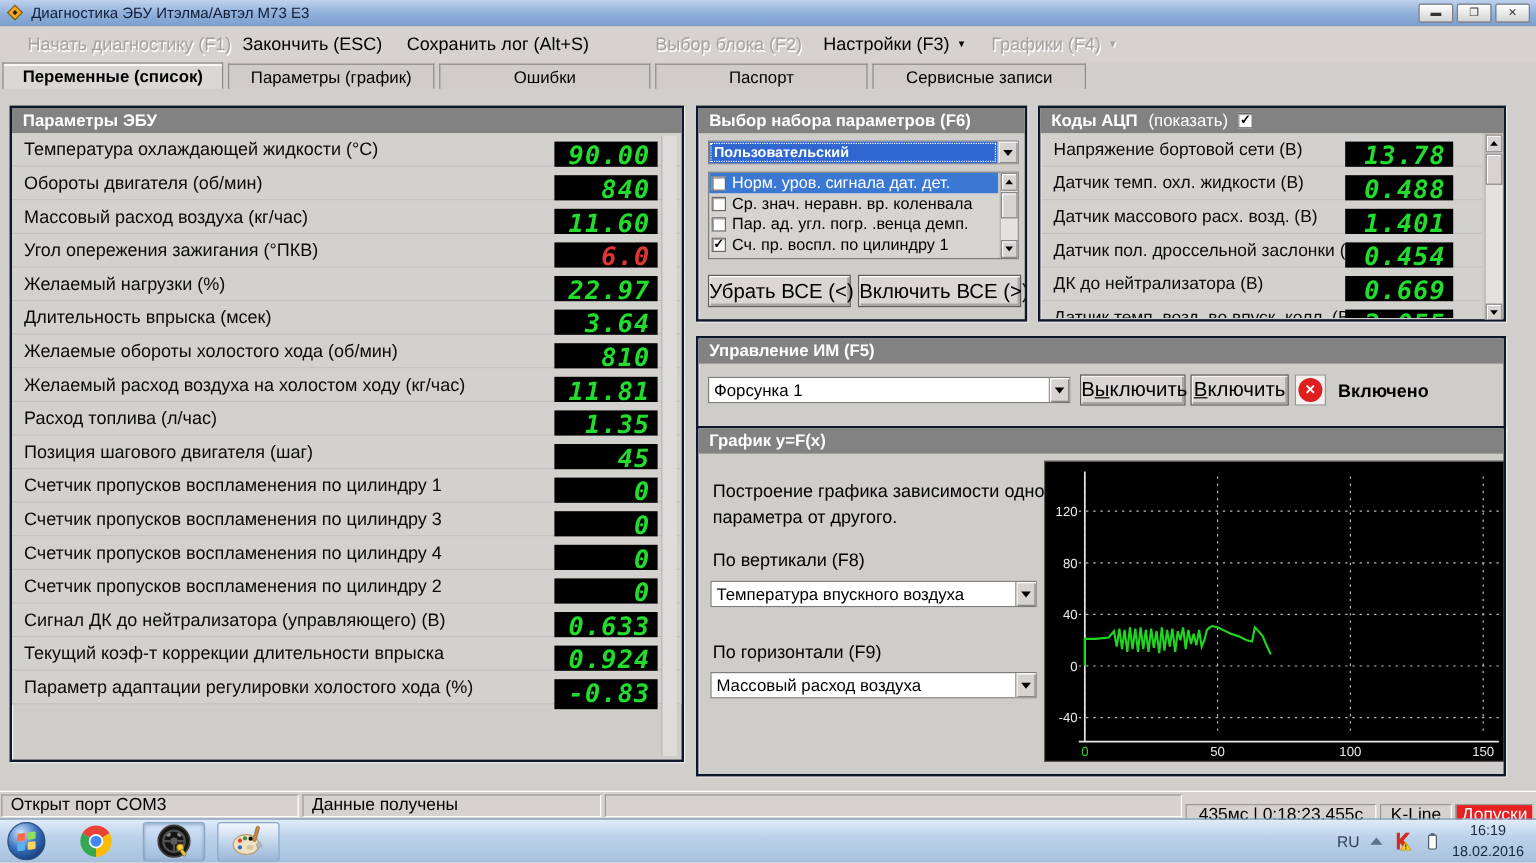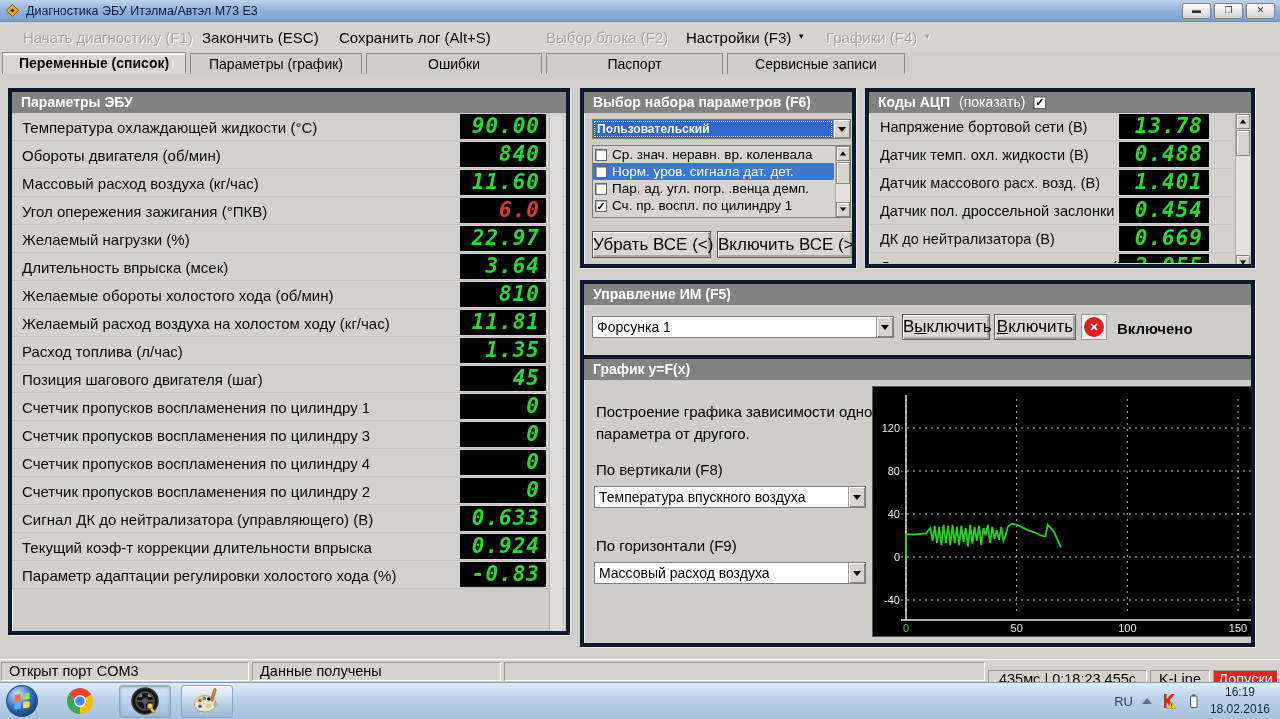--- a/index.html
+++ b/index.html
@@ -22,32 +22,32 @@
   .menu-item.disabled { color:#a5a3a0; text-shadow:1px 1px 0 #fff; }
   .mcaret { font-size:8px; line-height:8px; }
 
   
   .tabbar { position:absolute; left:0; top:52px; width:1280px; height:22px; background:#d1cfcc; }
   .tab { position:absolute; top:1px; height:21px; background:#d0cdc9; border:1px solid #8c8a87; border-bottom:none;
     text-align:center; font-size:14px; line-height:21px; color:#000; white-space:nowrap; overflow:hidden; }
   .tab.active { top:0; height:22px; font-weight:bold; background:#dad8d5; box-shadow:inset 0 2px 0 #f6f5f3; }
 
   
-  .panel { position:absolute; background:#cfcdca; border:4px solid #0f172a;
+  .panel { position:absolute; background:#cfcdca; border:2px solid #0f172a;
     box-shadow:inset 1px 1px 0 rgba(255,255,255,.75), 1px 1px 0 rgba(255,255,255,.6); overflow:hidden; }
   .phead { height:21px; background:#828282; color:#fff; font-size:14px; font-weight:bold;
     line-height:21px; padding-left:9px; display:flex; align-items:center; white-space:nowrap; }
   .phead .light { font-weight:normal; margin-left:9px; }
 
   .prow { position:relative; height:28px; background:#d3d1ce; border-bottom:1px solid #c3c1be; }
   .prow .lbl { position:absolute; left:10px; top:50%; transform:translateY(-50%); font-size:15px; color:#0a0a0a; white-space:nowrap; }
   .seg-val { background:#000; color:#23dd2e; font-family:"DejaVu Sans Mono", monospace; font-style:italic; font-weight:bold;
     font-size:21px; text-align:right; padding:0 6px; letter-spacing:1px; }
   .seg-val.red { color:#e13434; }
-  .prow .seg-val { position:absolute; top:1px; height:25px; line-height:25px;margin-left:14px; }
+  .prow .seg-val { position:absolute; top:7px; height:25px; line-height:25px;margin-left:14px; }
   .ecu .prow .seg-val { right:20px; width:86px; }
   .adc .prow .seg-val { right:24px; width:90px; }
   .adc .prow .lbl { font-size:14.5px; }
   .ecu-strip { position:absolute; right:4px; top:23px; width:13px; height:517px; background:#dedcd9; border-left:1px solid #b7b5b2; }
 
   
   .combo { position:absolute; background:#fff; border:1px solid #7f7d7a; display:flex; }
   .combo-text { flex:1; font-size:14px; padding:2px 4px; white-space:nowrap; overflow:hidden; color:#000; }
   .combo-btn { width:17px; background:#d6d3d0; border-left:1px solid #9a9895;
     box-shadow:inset 1px 1px 0 #fff, inset -1px -1px 0 #868686; display:flex; align-items:center; justify-content:center; }
@@ -241,27 +241,27 @@
       <span>Выбор набора параметров (F6)</span>
     </div>
     <div class="combo focused" style="left:8px; top:27px; width:259px; height:20px;">
       <div class="combo-text" style="font-size:12px">Пользовательский</div>
       <div class="combo-btn">
           <span class="arr-dn"></span>
         </div>
     </div>
     <div class="plist" style="left:8px; top:53px; width:259px; height:73px;">
       <div class="plist-items">
+          <div class="pitem hl">
+            <span class="cb"></span>
+            <span>Норм. уров. сигнала дат. дет.</span>
+          </div>
           <div class="pitem">
             <span class="cb"></span>
             <span>Ср. знач. неравн. вр. коленвала</span>
-          </div>
-          <div class="pitem hl">
-            <span class="cb"></span>
-            <span>Норм. уров. сигнала дат. дет.</span>
           </div>
           <div class="pitem">
             <span class="cb"></span>
             <span>Пар. ад. угл. погр. .венца демп.</span>
           </div>
           <div class="pitem">
             <span class="cb">✓</span>
             <span>Сч. пр. воспл. по цилиндру 1</span>
           </div>
         </div>

